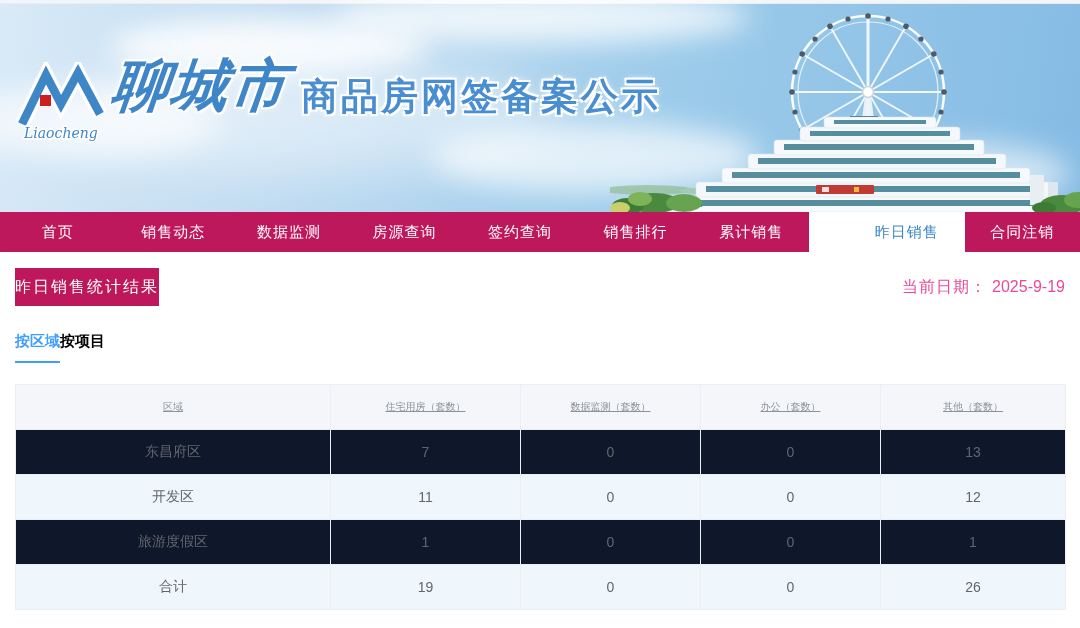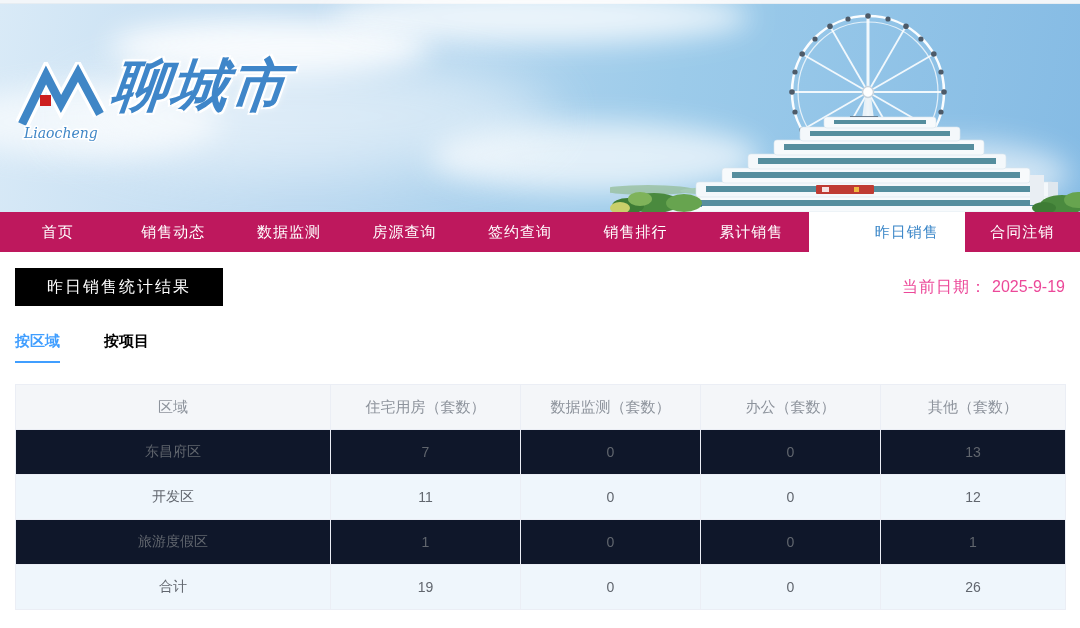--- a/index.html
+++ b/index.html
@@ -30,32 +30,32 @@
              text-shadow:-2px -2px 0 #fff,2px -2px 0 #fff,-2px 2px 0 #fff,2px 2px 0 #fff,0 0 7px rgba(255,255,255,.95); }
 
   
   .navbar { display:flex; width:100%; height:40px; background:#be185d; }
   .nav-item { flex:1; text-align:center; line-height:40px; color:#fff; font-size:15px; letter-spacing:1px; cursor:pointer; }
   .nav-item.active { background:#fff; color:#3c87c8; height:44px;padding-left:40px; }
 
   
   .content { padding:0 15px; }
   .section-head { margin-top:16px; display:flex; justify-content:space-between; align-items:center; }
-  .section-title { display:inline-block; background:#000000; color:#fff; font-size:16px; letter-spacing:2px;
-                   line-height:38px; padding:0 32px; }
+  .section-title { display:inline-block; background:#be185d; color:#fff; font-size:16px; letter-spacing:2px;
+                   line-height:38px; padding:0 0; }
   .date { font-size:16px; color:#ec4899; font-weight:500; letter-spacing:1px; }
   .date .val { margin-left:5px; letter-spacing:0; }
 
-  .tabs { margin-top:26px; display:flex; gap:44px; }
+  .tabs { margin-top:26px; display:flex; }
   .tab { font-size:15px; font-weight:600; color:#000000; padding-bottom:10px; cursor:pointer; border-bottom:2px solid transparent; }
   .tab.active { color:#409eff; border-bottom-color:#409eff; }
 
   table.stats { margin-top:21px; width:100%; border-collapse:collapse; table-layout:fixed; }
   table.stats th, table.stats td { border:1px solid #ebeef5; height:45px; text-align:center; font-weight:normal; }
-  table.stats th { background:#f4f6f9; color:#8d939c; font-size:15px; }
+  table.stats th { background:#f4f6f9; color:#8d939c; font-size:10px;text-decoration:underline; }
   table.stats td { color:#61666e; font-size:14px; background:#0f172a; }
   table.stats tbody tr.striped td { background:#eff6fc; }
 </style>
 </head>
 <body>
 
 <div class="page">
 
   <header class="banner">
     <div class="topstrip"></div>
@@ -158,20 +158,21 @@
       </svg>
 
       <div class="brand">
         <svg class="logo" width="92" height="80" viewBox="0 0 92 80">
           <path d="M6 62 L30 13 L45 42 L62 11 L84 52" fill="none" stroke="#ffffff" stroke-width="15" stroke-linejoin="miter"></path>
           <path d="M6 62 L30 13 L45 42 L62 11 L84 52" fill="none" stroke="#3f86c6" stroke-width="8.5" stroke-linejoin="miter"></path>
           <rect x="24" y="33" width="11" height="11" fill="#cc1f1f"></rect>
           <text x="8" y="76" font-family="DejaVu Serif, serif" font-style="italic" font-size="14" fill="#3f86c6" stroke="#ffffff" stroke-width="3" paint-order="stroke">Liaocheng</text>
         </svg>
         <div class="logo-cn">聊城市</div>
+        <div class="banner-title">商品房网签备案公示</div>
       </div>
     </div>
   </header>
 
   <nav class="navbar">
       <div class="nav-item">首页</div>
       <div class="nav-item">销售动态</div>
       <div class="nav-item">数据监测</div>
       <div class="nav-item">房源查询</div>
       <div class="nav-item">签约查询</div>

